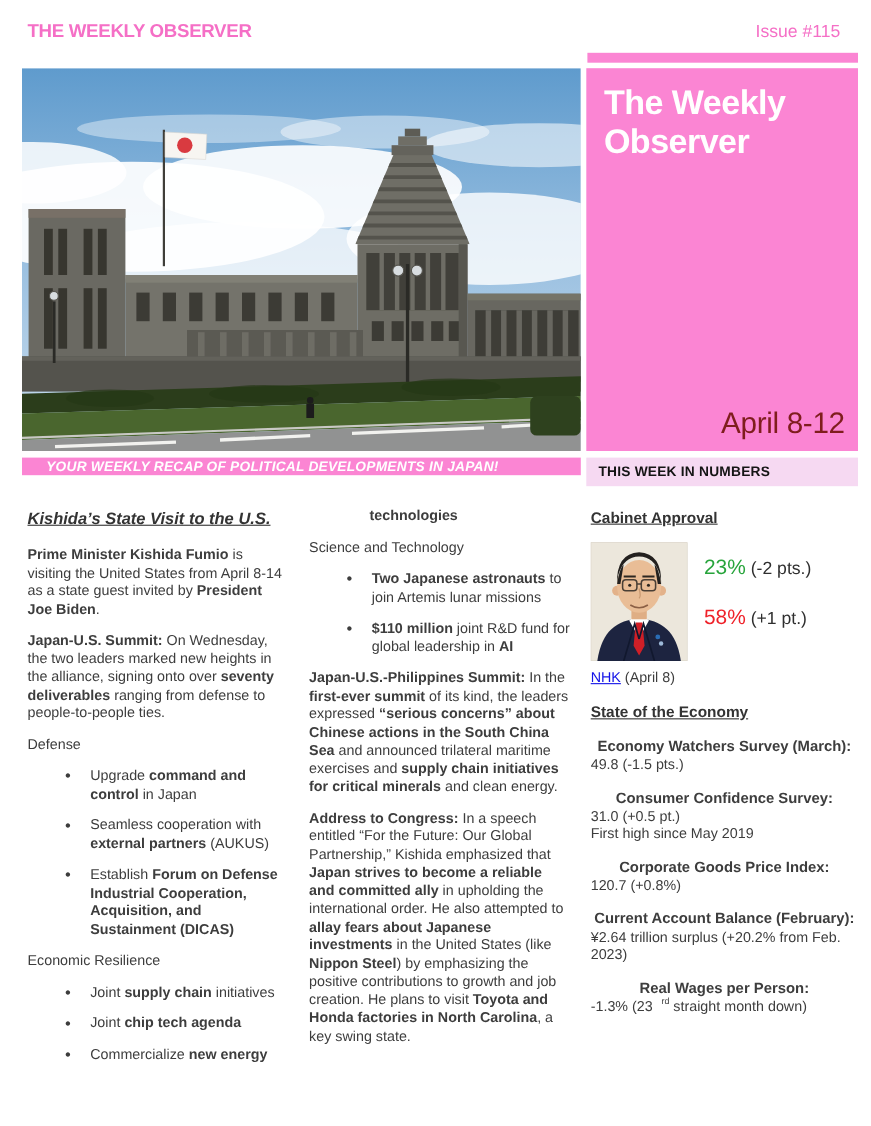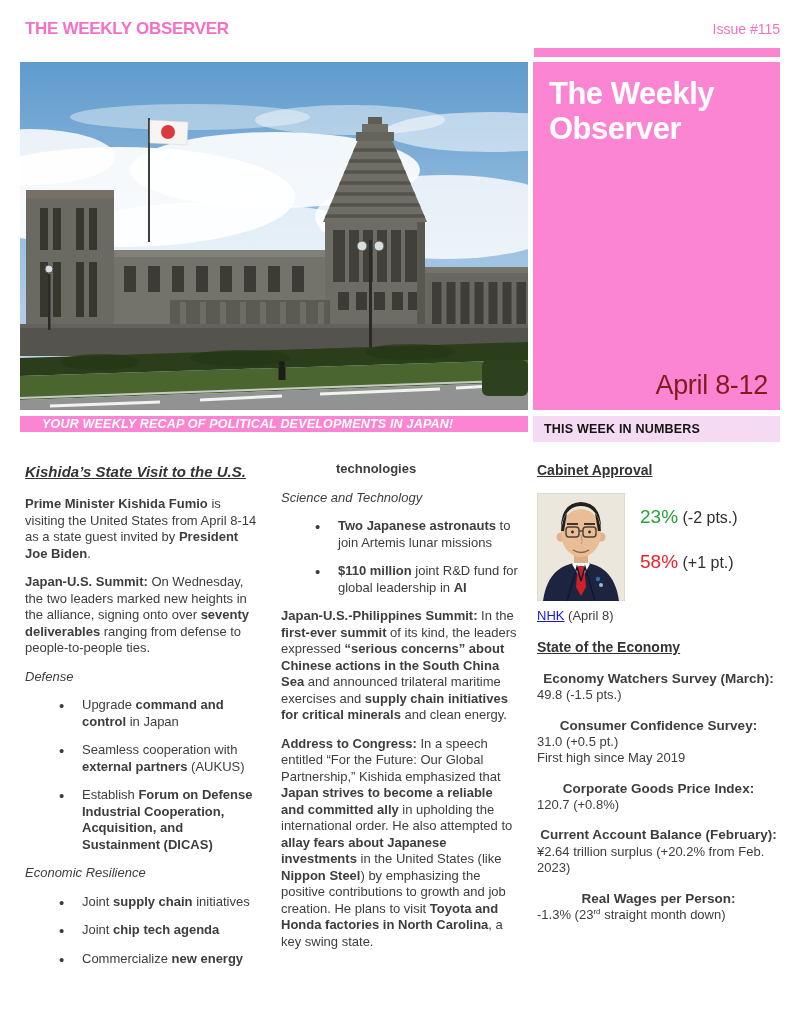--- a/index.html
+++ b/index.html
@@ -5,21 +5,21 @@
   :root{
     --pink:#fb85d3; --pink-text:#f56fc6; --light-pink:#f6d9f2;
     --approve-green:#27a43b; --disapprove-red:#ef2129;
     --link-blue:#1414e8; --body-text:#3d3d3d;
   }
   *{box-sizing:border-box; margin:0; padding:0;}
   body{background:#fff; font-family:"Liberation Sans","DejaVu Sans",sans-serif;}
   .page{position:relative; width:792px; height:1024px; background:#fff; overflow:hidden; color:var(--body-text);}
 
   .brand{position:absolute; left:25px; top:19px; font-size:17px; font-weight:bold; letter-spacing:-0.3px; color:var(--pink-text); white-space:nowrap;}
-  .issue{position:absolute; right:12px; top:21px; font-size:14px; color:var(--pink-text);}
+  .issue{position:absolute; right:28px; top:21px; font-size:16px; color:var(--pink-text);}
   .top-rule{position:absolute; left:534px; top:48px; width:246px; height:9px; background:var(--pink);}
 
   .photo{position:absolute; left:20px; top:62px; width:508px; height:348px;}
   .photo svg{display:block; width:100%; height:100%;}
 
   .masthead{position:absolute; left:533px; top:62px; width:247px; height:348px; background:var(--pink);}
   .masthead-title{padding:15px 14px 0 16px; font-size:31px; line-height:1.12; font-weight:bold; color:#fff; letter-spacing:-0.5px;}
   .masthead-date{position:absolute; right:12px; bottom:9px; font-size:27px; color:#7f1d1d; letter-spacing:-0.3px;}
 
   .banner{position:absolute; left:20px; top:416px; width:508px; height:16px; background:var(--pink); display:flex; align-items:center; padding-left:22px;}
@@ -27,26 +27,26 @@
   .numbers-band{position:absolute; left:533px; top:416px; width:247px; height:26px; background:var(--light-pink); display:flex; align-items:center; padding-left:11px;}
   .numbers-band-text{color:#141414; font-weight:bold; font-size:12.5px; letter-spacing:.2px;}
 
   .col{position:absolute; top:459px; font-size:13px; line-height:1.27;}
   .col1{left:25px; width:238px;}
   .col2{left:281px; width:238px;}
   .col3{left:537px; width:243px;}
 
   .article-h{font-size:15px; font-weight:bold; font-style:italic; text-decoration:underline; color:#333; margin:3px 0 15px;}
   .col p{margin:0 0 12px;}
-  .subhead{margin:0 0 12px;font-style:italic;}
+  .subhead{margin:0 0 12px;}
   ul.bullets{list-style:none; margin:0 0 12px 33px;}
   ul.bullets li{position:relative; padding-left:24px; margin-bottom:12px;}
   ul.bullets li::before{content:"\2022"; position:absolute; left:1px; top:-1px; font-size:15px; color:#3d3d3d;}
   .b{font-weight:bold;}
-  sup{font-size:0.62em; vertical-align:super; line-height:0;}
+  sup{font-size:0.62em; vertical-align:super; line-height:0;margin-left:8px;}
   .cont-word{margin:2px 0 12px 55px; font-weight:bold;}
 
   .side-h{font-size:14px; font-weight:bold; text-decoration:underline; color:#333; margin:3px 0 13px;}
   .cab-row{display:flex; margin:0 0 7px;}
   .portrait{width:88px; height:108px; flex:none;}
   .portrait svg{display:block; width:100%; height:100%;}
   .approvals{display:flex; flex-direction:column; padding-left:15px; padding-top:12px;}
   .appr-line{white-space:nowrap; font-size:16px; color:#2f2f2f;}
   .appr-line + .appr-line{margin-top:21px;}
   .appr-num{font-size:19px; font-weight:normal;}

